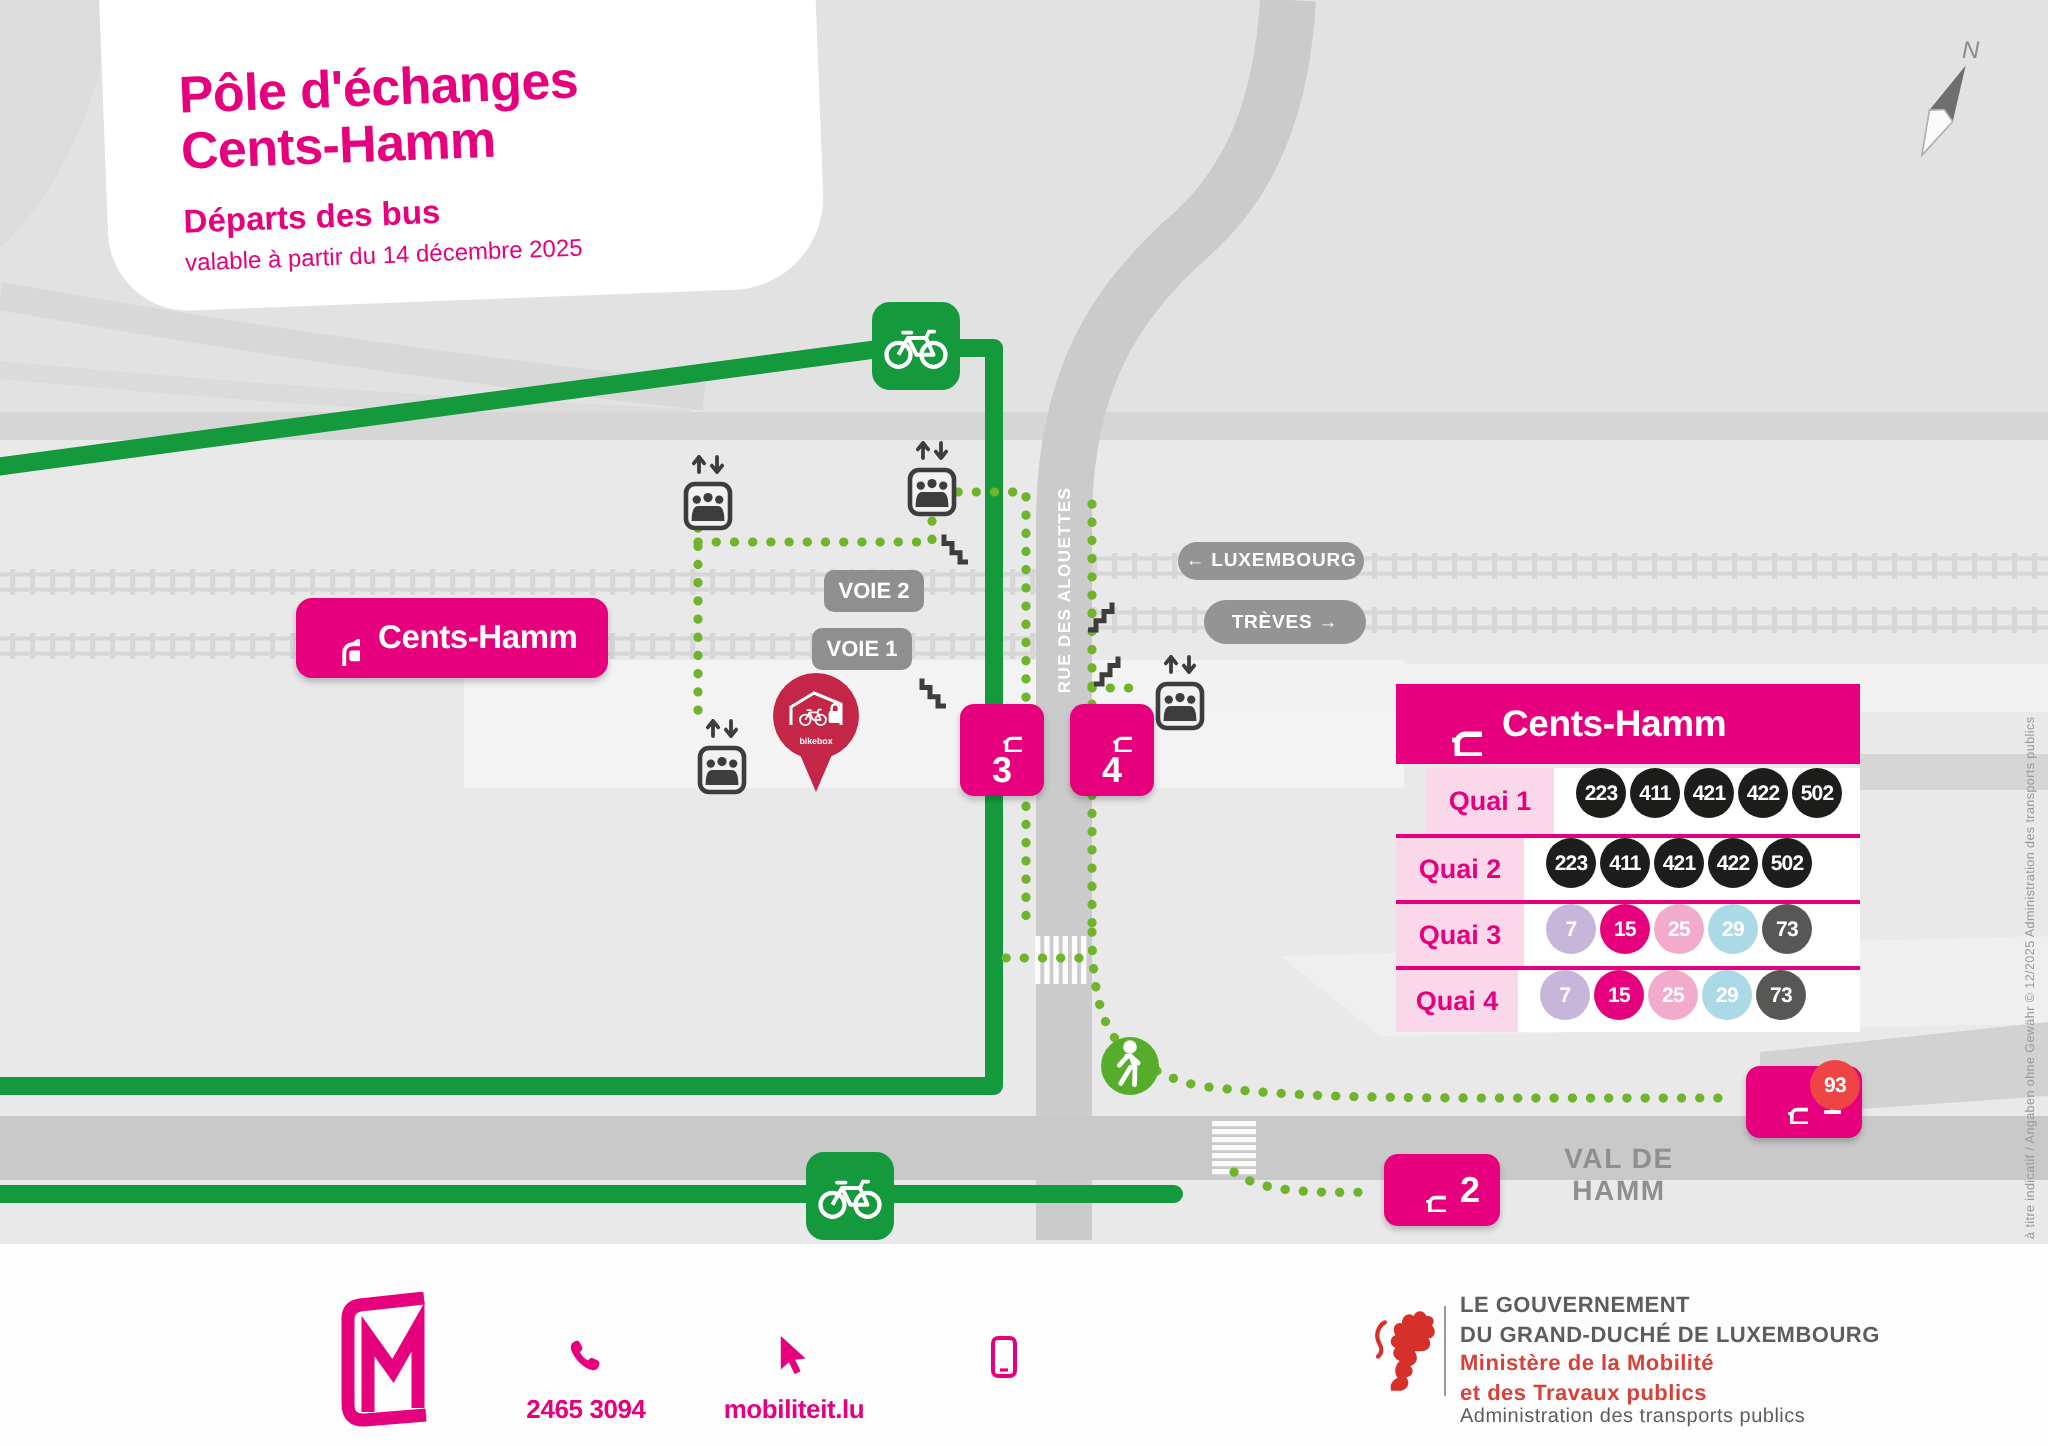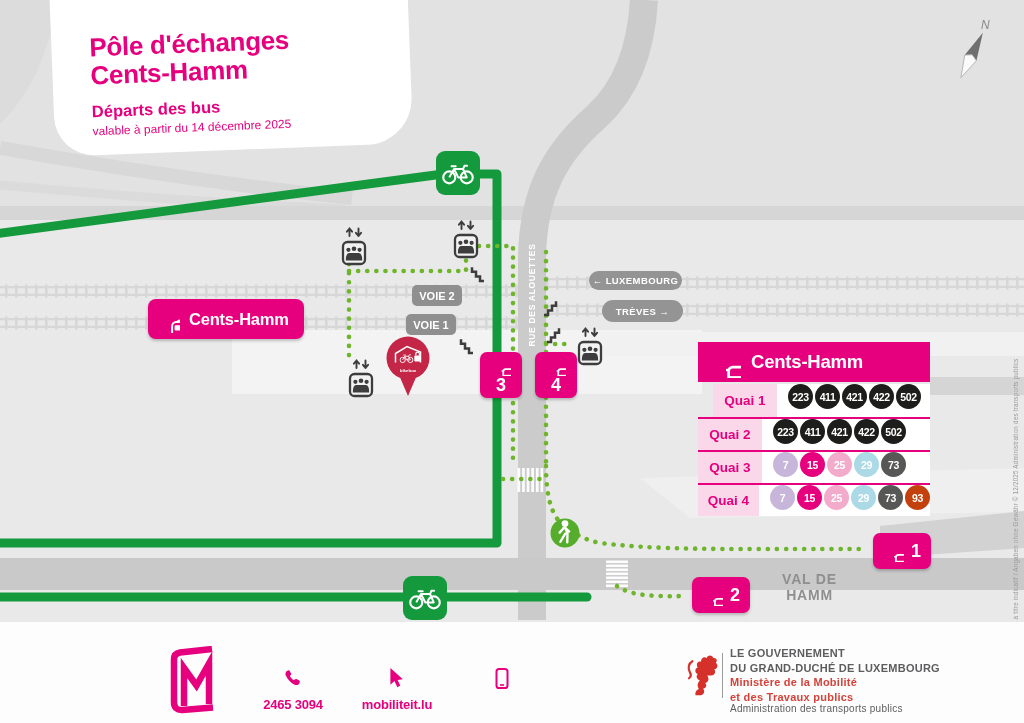--- a/index.html
+++ b/index.html
@@ -319,21 +319,21 @@
           </div>
         </div>
         <div class="dep-row">
           <div class="dep-label">Quai 4</div>
           <div class="dep-lines">
             <span class="line-badge" style="background: rgb(199, 182, 218);">7</span>
             <span class="line-badge" style="background: rgb(230, 0, 126);">15</span>
             <span class="line-badge" style="background: rgb(243, 171, 203);">25</span>
             <span class="line-badge" style="background: rgb(171, 217, 229);">29</span>
             <span class="line-badge" style="background: rgb(87, 87, 86);">73</span>
-            <span class="line-badge" style="background: #c2410c;">93</span>
+            <span class="line-badge" style="background: #ef4444; margin-top: 45px;">93</span>
           </div>
         </div>
       </div>
   </div>
 
   <div class="footer">
     <svg style="position:absolute;left:168px;top:24px;" width="56" height="72" viewBox="0 0 56 72">
       <path d="M 44,3 L 12,6.5 Q 6,7.5 6,13.5 L 6,56 Q 6,64.5 14.5,64 L 45,61.5" fill="none" stroke="#e6007e" stroke-width="6.5" class="m-logo-stroke"></path>
       <path d="M 16,60 V 22 L 28.5,39.5 L 41,17.5 V 58" fill="none" stroke="#e6007e" stroke-width="6.5" stroke-linejoin="miter"></path>
     </svg>

